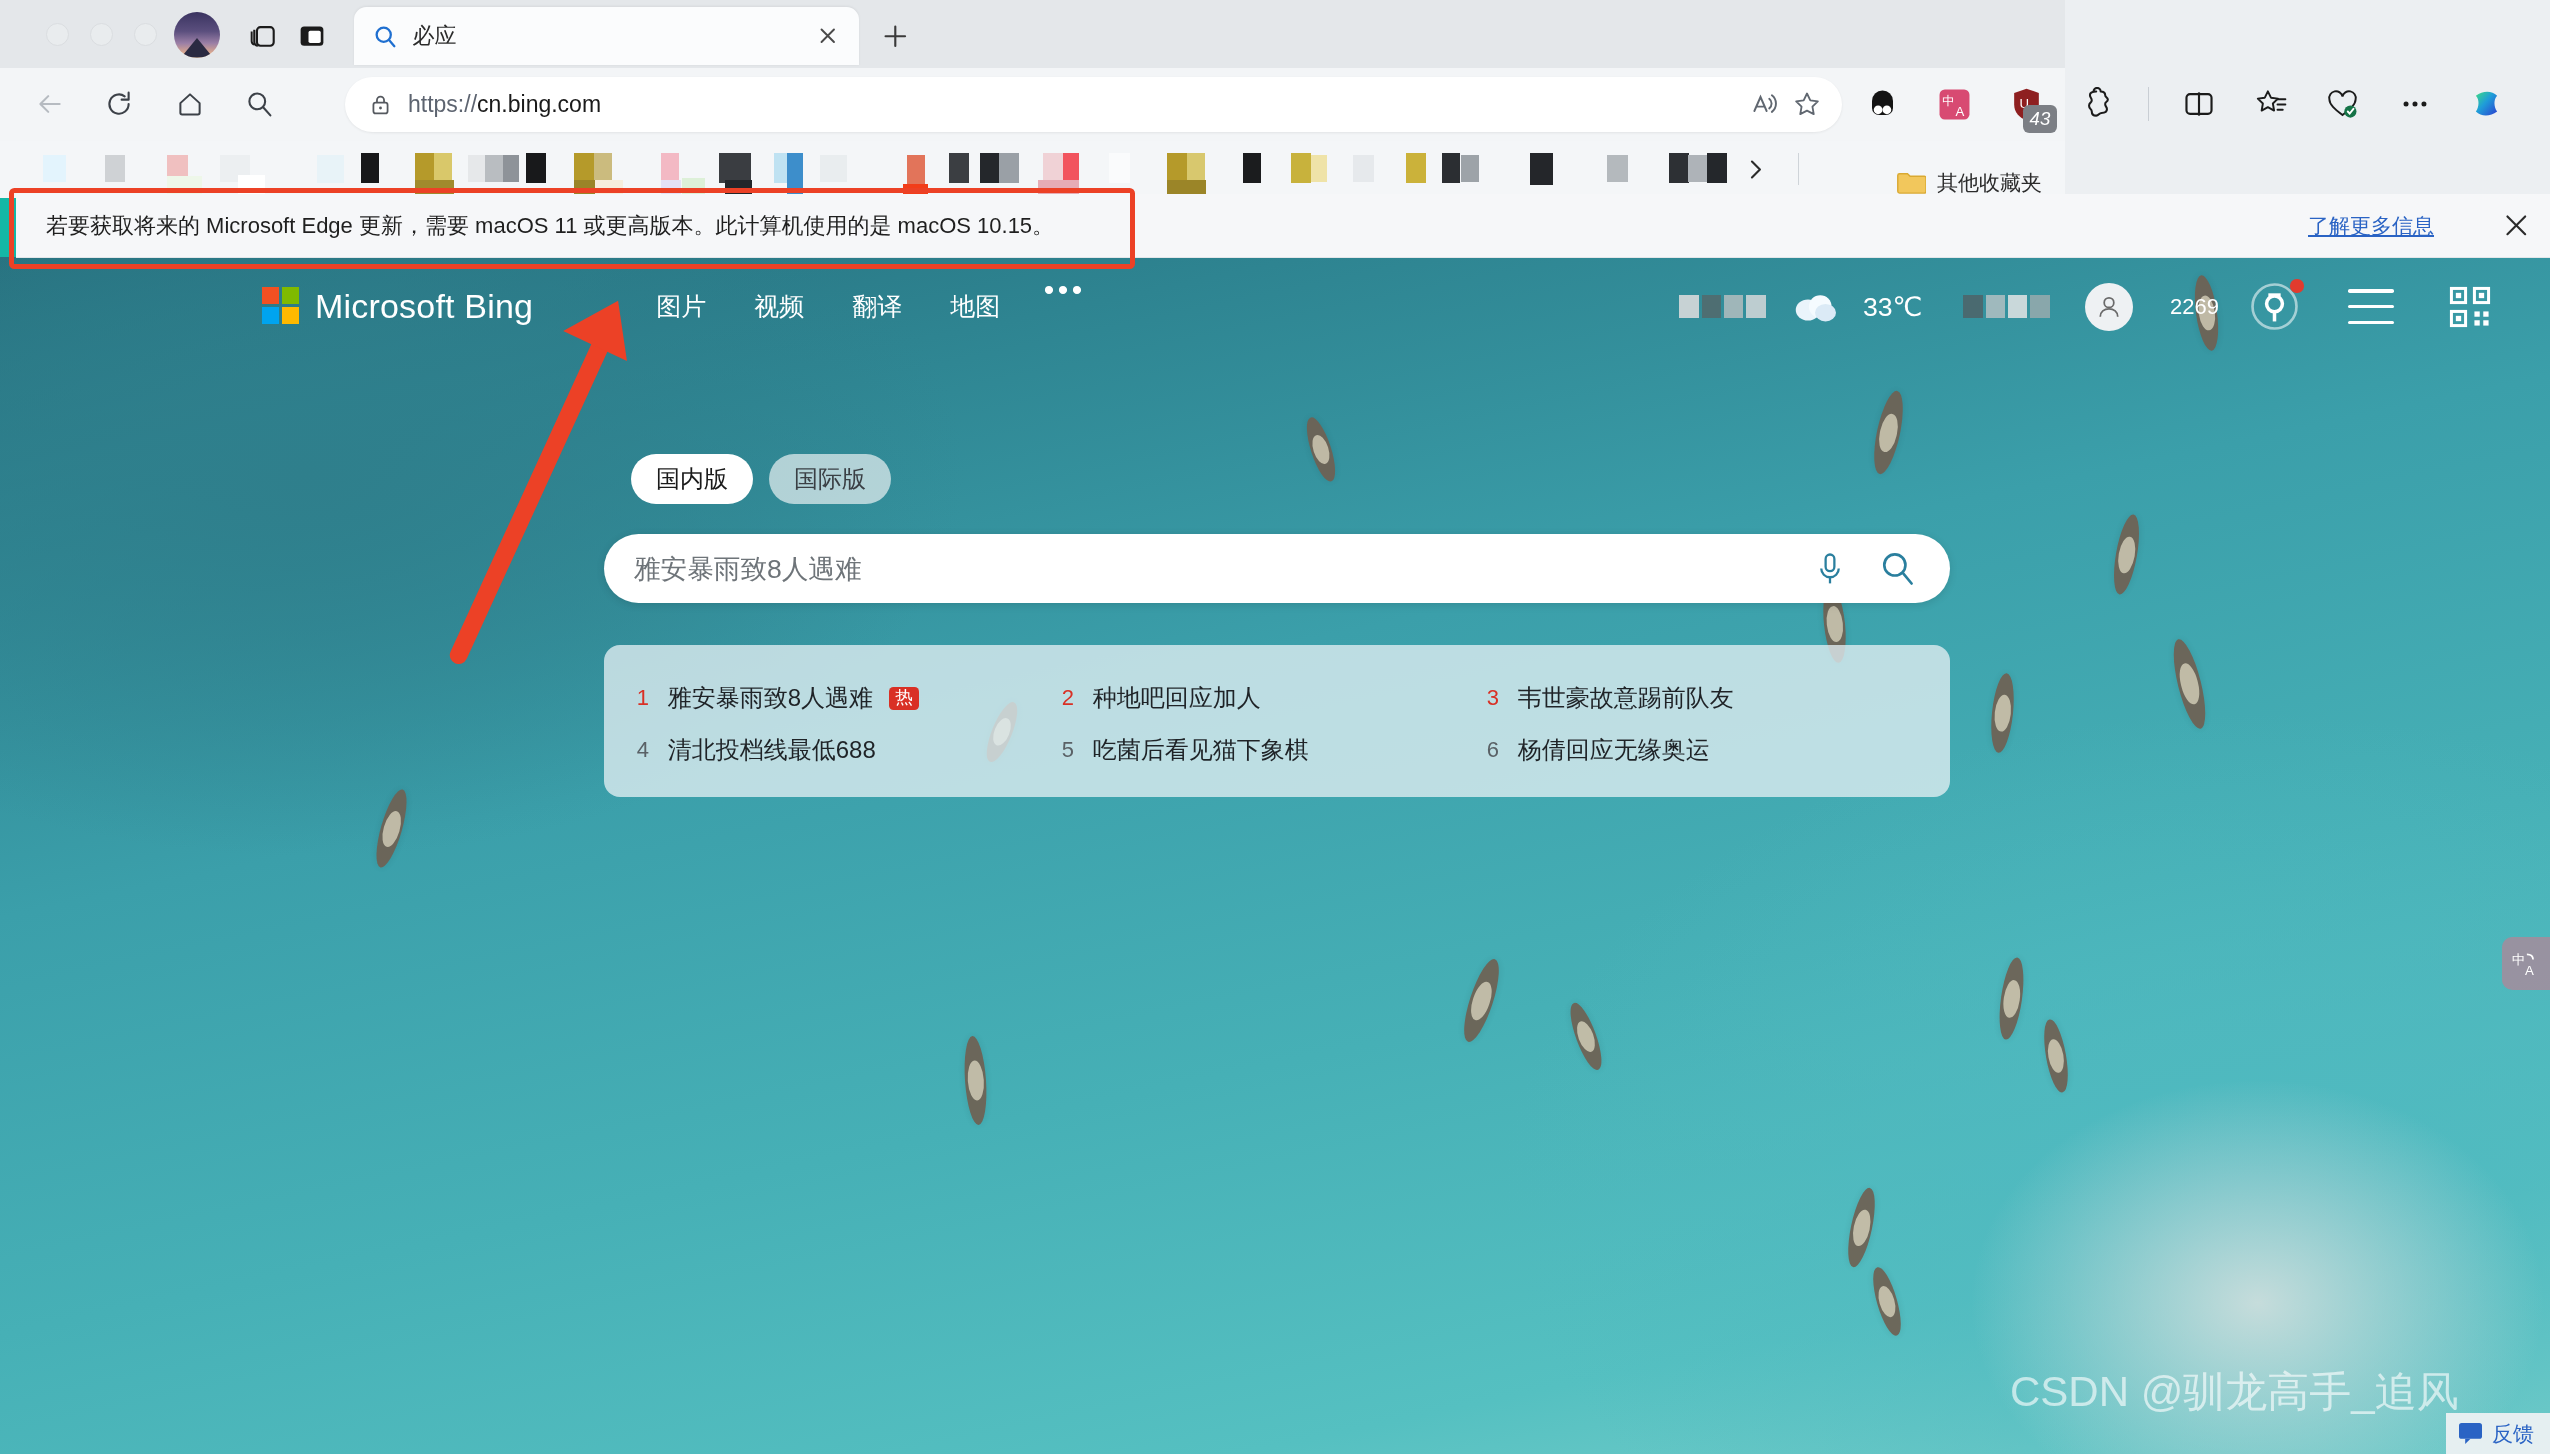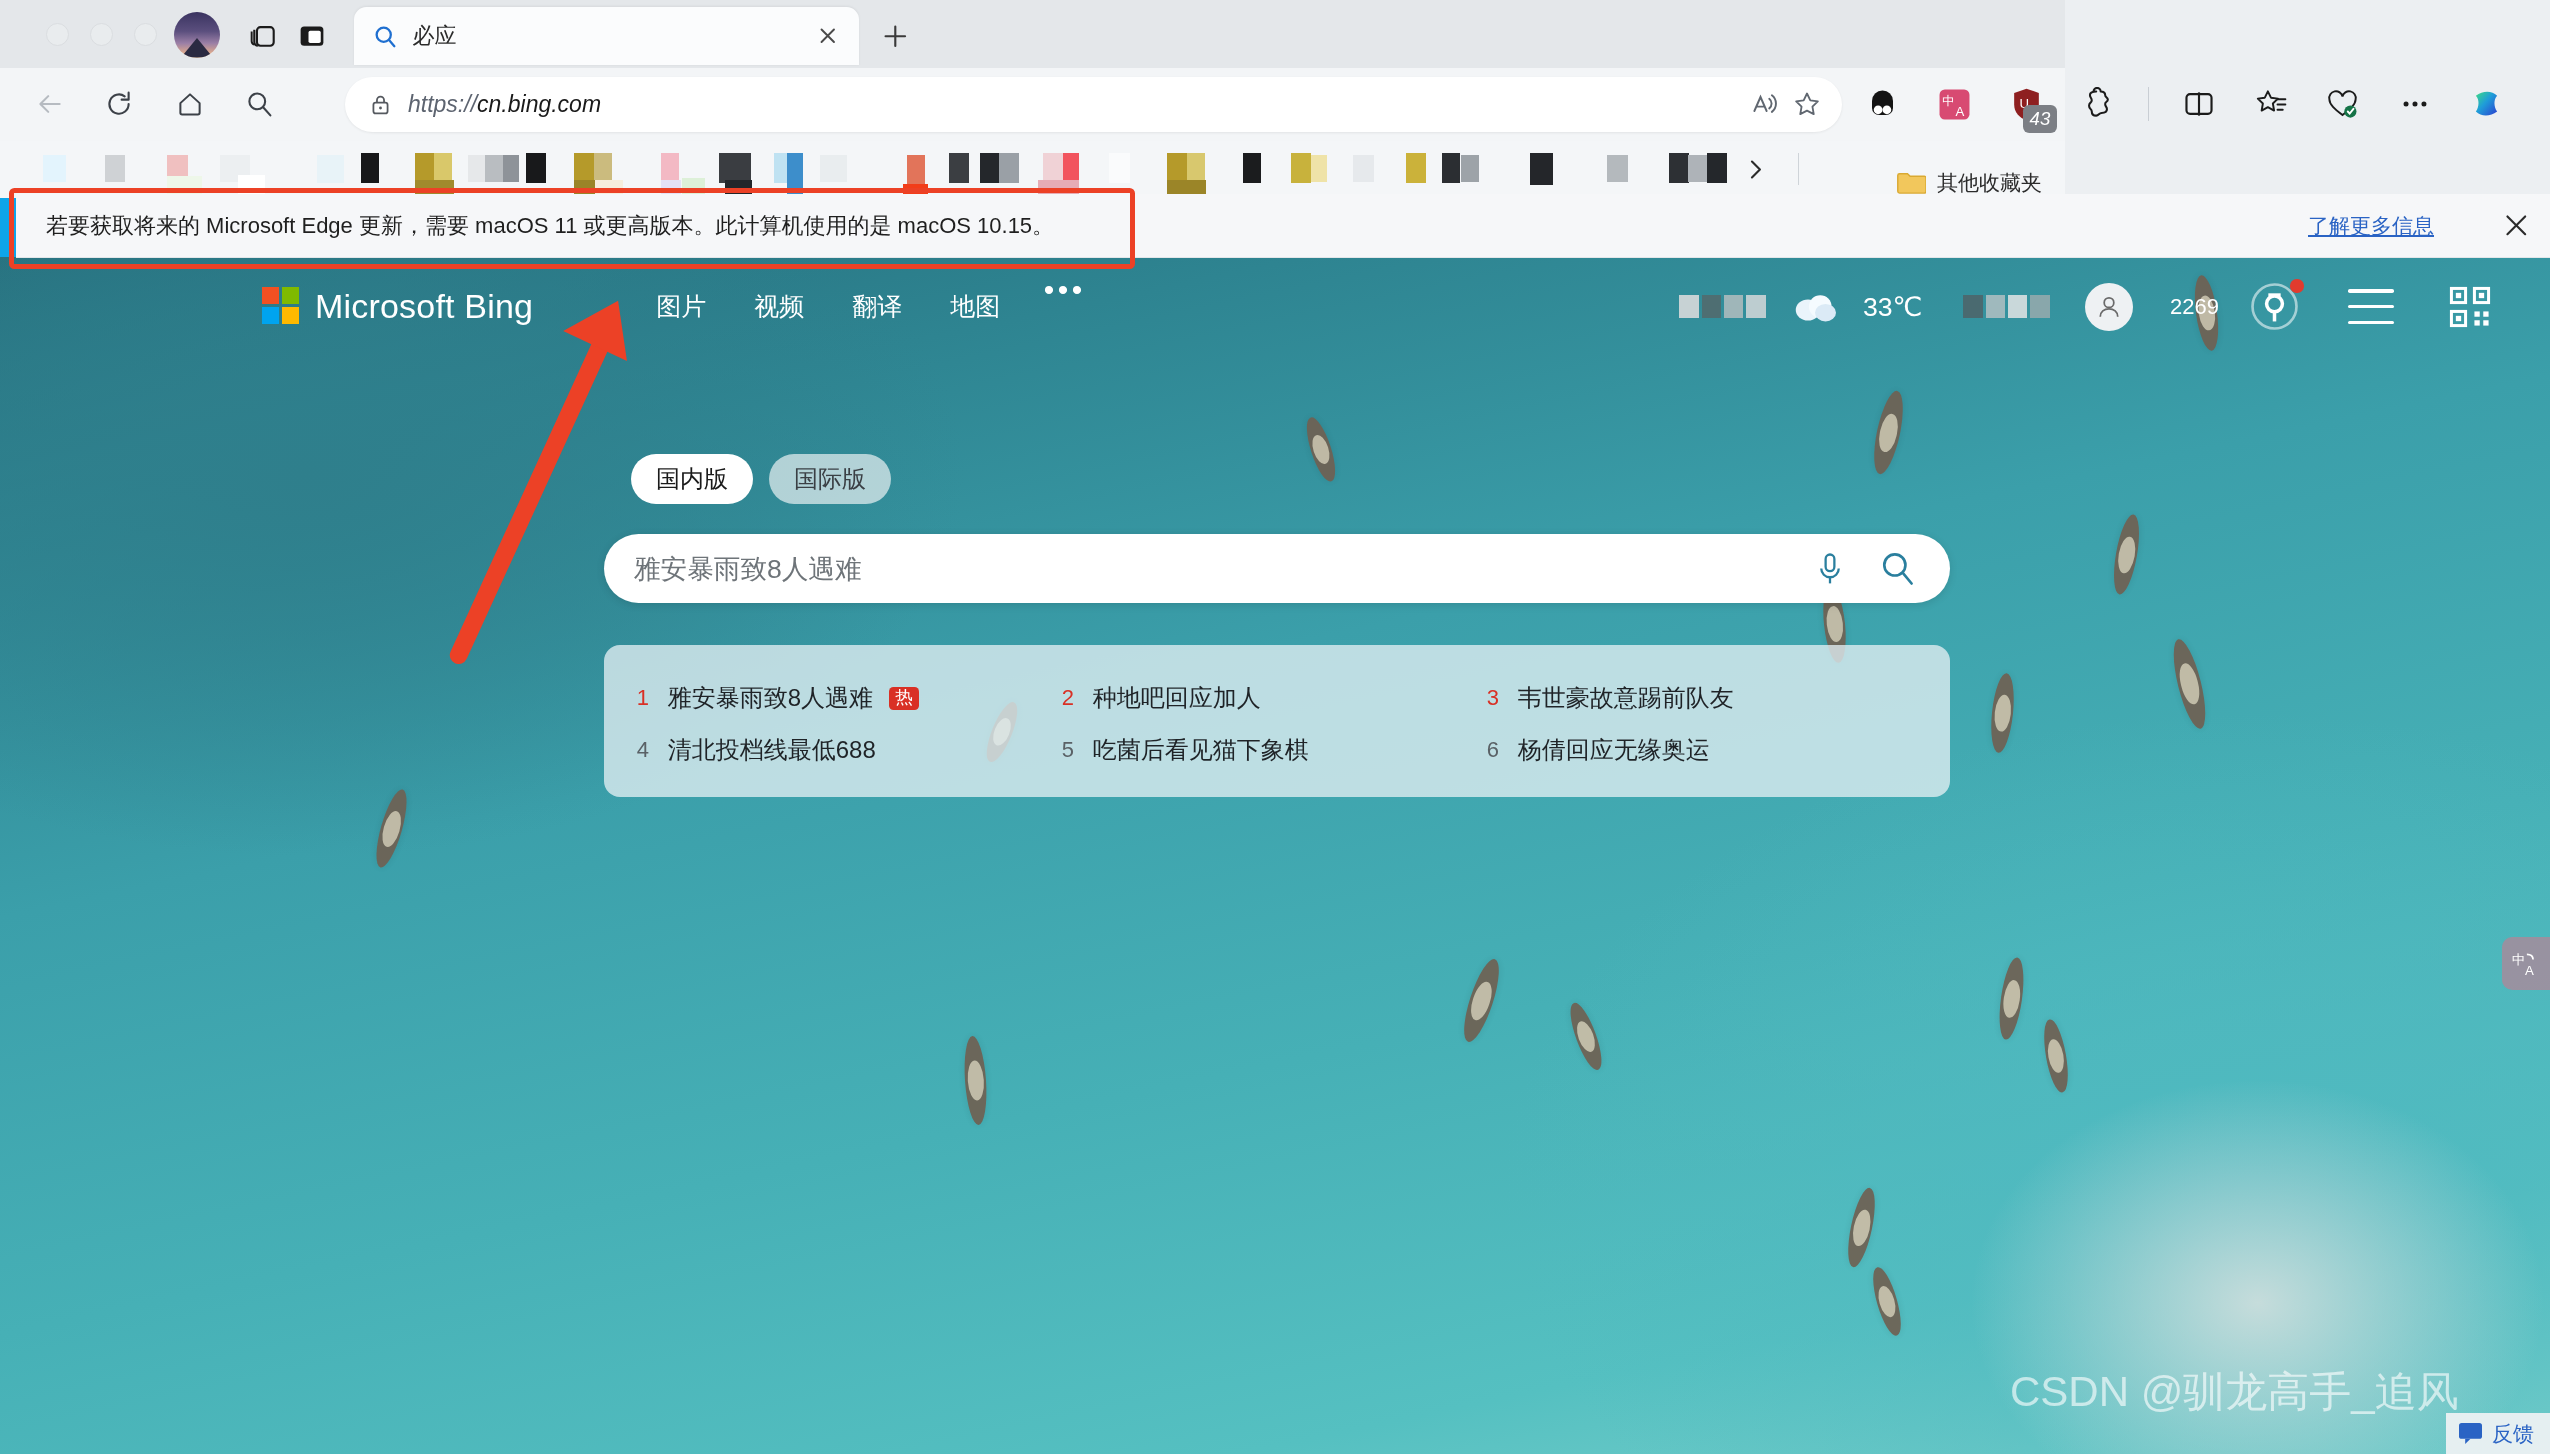--- a/index.html
+++ b/index.html
@@ -5,21 +5,21 @@
   * { box-sizing: border-box; margin: 0; padding: 0; }
   html, body {
     width: 2550px; height: 1454px;
     overflow: hidden;
     font-family: "Liberation Sans", "DejaVu Sans", sans-serif;
     background: #eceff2;
   }
   #app { position: relative; width: 2550px; height: 1454px; overflow: hidden; }
 
   
-  .chrome { position: absolute; top: 0; left: 0; width: 2065px; height: 257px; background: #0ea5e9; z-index: 40; }
+  .chrome { position: absolute; top: 0; left: 0; width: 2065px; height: 257px; background: #14b8a6; z-index: 40; }
 
   .tabstrip { position: relative; height: 68px; width: 100%; background: #e4e7ea; }
   .traffic { position: absolute; left: 46px; top: 23px; display: flex; gap: 21px; }
   .traffic i { display: block; width: 23px; height: 23px; border-radius: 50%; background: #e9ecee; border: 0.9px solid #dadde0; }
   .avatar-btn {
     position: absolute; left: 174px; top: 11.5px; width: 46px; height: 46px; border-radius: 50%;
     background: linear-gradient(180deg,#3a3360 0%, #5b4f7e 42%, #9b7fa6 68%, #d9a78f 88%, #e9c7a5 100%);
     overflow: hidden; border: 0;
   }
   .avatar-btn::after {
@@ -49,21 +49,20 @@
              display:flex;align-items:center;justify-content:center;border-radius: 7px; }
   .nb-back { left: 28px; }
   .nb-reload { left: 97px; }
   .nb-home { left: 168px; }
   .nb-search { left: 237px; }
 
   .omnibox {
     position: absolute; left: 345px; top: 8.9px; width: 1497px; height: 55px;
     background: #fff; border-radius: 27.5px; display: flex; align-items: center; padding: 0 14px 0 21px;
     box-shadow: 0 0.9px 2.7px rgba(0,0,0,.07);
-    font-style: italic;
   }
   .omnibox .lock { width: 28px; height: 28px; flex: 0 0 28px; display:flex;align-items:center;justify-content:center; }
   .omnibox .url { flex: 1; margin-left: 14px; font-size: 23px; color: #5d6470; white-space: nowrap; }
   .omnibox .url b { color: #1a1a1a; font-weight: 400; }
   .omnibox .ob-btn { width: 43px; height: 43px; border:0;background:transparent;cursor:pointer;display:flex;align-items:center;justify-content:center; }
 
   .tool-icons { position: absolute; left: 1860px; top: 10.6px; height: 51px; display: flex; align-items: center; gap: 28px; }
   .tool-icons .ti { width: 44px; height: 44px; border:0;background:transparent;cursor:pointer;position:relative;
                     display:flex;align-items:center;justify-content:center; }
   .ti-badge {

